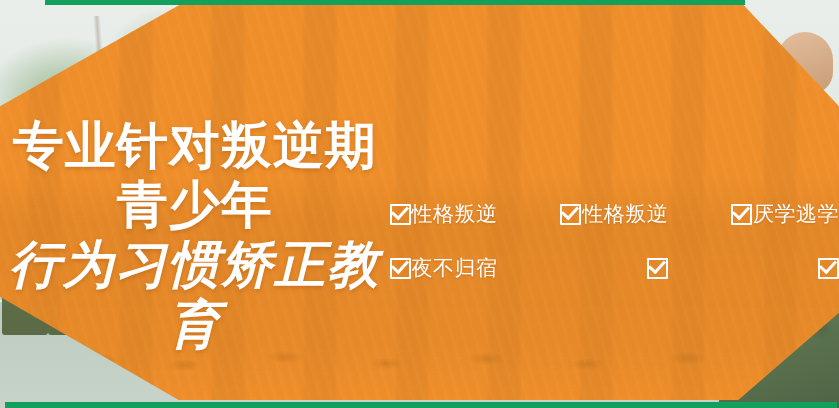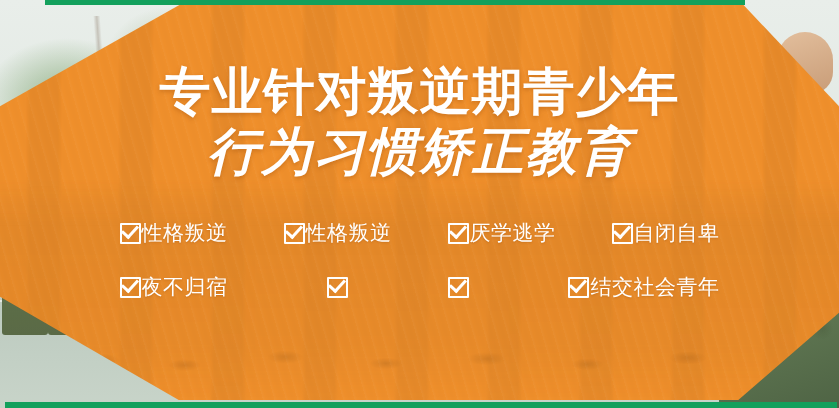--- a/index.html
+++ b/index.html
@@ -188,21 +188,21 @@
   }
   .rule-top { left: 45px; width: 700px; top: 0; }
   .rule-bottom { left: 5px; width: 832px; bottom: 0; height: 6px; }
 
   
   .content {
     position: absolute;
     inset: 0;
     z-index: 5;
     display: flex;
-    flex-direction: column;
+    flex-direction: row;
     align-items: center;
     justify-content: flex-start;
     padding-top: 62px;
     box-sizing: border-box;
   }
   .headline {
     color: #ffffff;
     font-weight: 700;
     font-size: 51px;
     line-height: 1.17;
@@ -304,39 +304,31 @@
           <span>性格叛逆</span>
         </div>
         <div class="check-item">
           <span class="checkbox"></span>
           <span>性格叛逆</span>
         </div>
         <div class="check-item">
           <span class="checkbox"></span>
           <span>厌学逃学</span>
         </div>
-        <div class="check-item">
-          <span class="checkbox"></span>
-          <span>自闭自卑</span>
-        </div>
       </div>
 
       <div class="check-row">
         <div class="check-item">
           <span class="checkbox"></span>
           <span>夜不归宿</span>
         </div>
         <div class="check-item">
           <span class="checkbox"></span>
         </div>
         <div class="check-item">
           <span class="checkbox"></span>
-        </div>
-        <div class="check-item">
-          <span class="checkbox"></span>
-          <span>结交社会青年</span>
         </div>
       </div>
 
     </div>
   </div>
 
 </div>
 
 </body></html>

